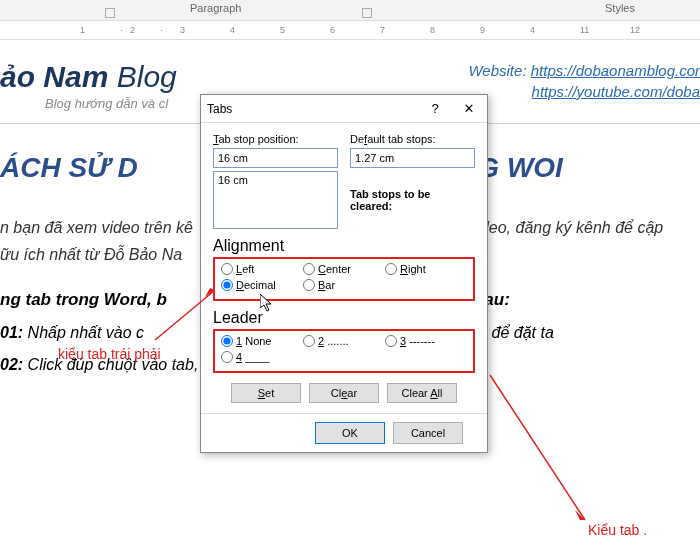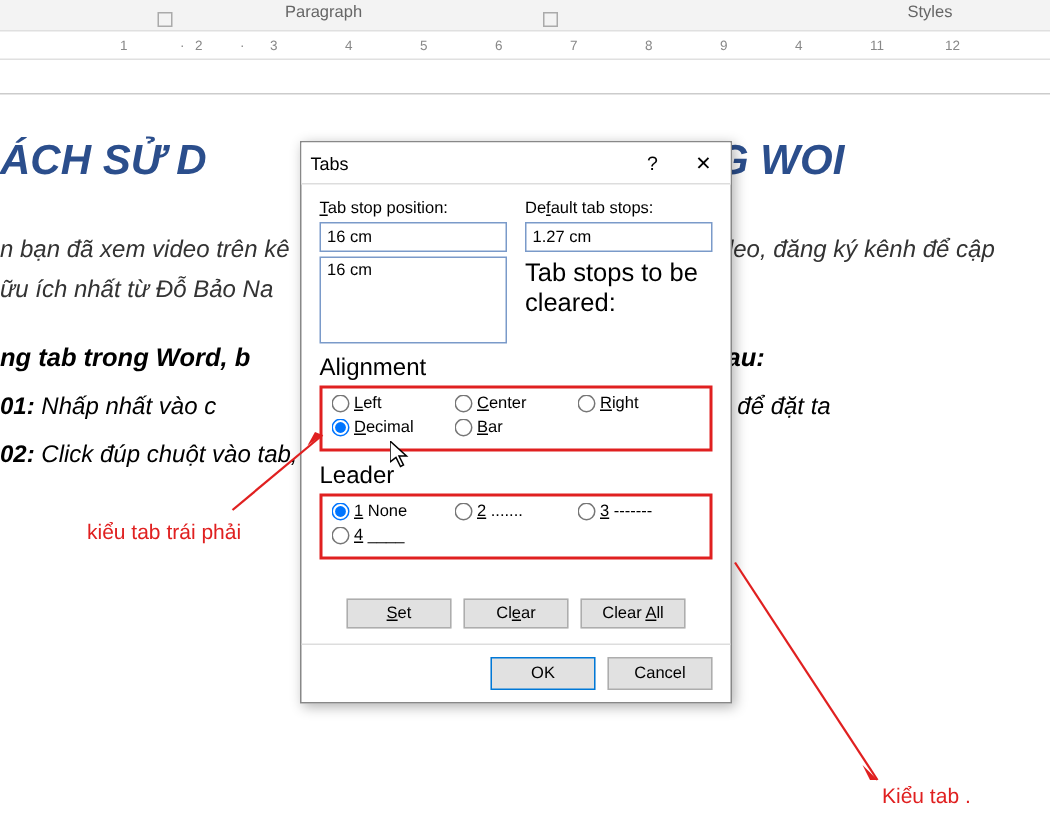--- a/index.html
+++ b/index.html
@@ -33,23 +33,23 @@
 .col { flex: 1; }
 .lbl { font-size: 11px; margin-bottom: 3px; display: block; }
 .lbl u { text-decoration: underline; }
 .inp { width: 100%; border: 1px solid #7a9ac9; height: 20px; font-size: 11px; padding: 0 4px; }
 .listbox { width: 100%; height: 58px; border: 1px solid #7a9ac9; margin-top: 3px; font-size: 11px; padding: 2px 4px; }
 .grp-label { font-size: 16px; margin-top: 8px; padding-bottom: 2px; }
 .redbox { border: 2px solid #e02020; padding: 4px 6px; }
 .radio-row { display: flex; gap: 0; margin-bottom: 4px; }
 .radio-row label { flex: 1; font-size: 11px; display: flex; gap: 3px; cursor: pointer; }
 .radio-row input[type=radio] { width: 12px; height: 12px; }
-.btn-row { display: flex; gap: 8px; justify-content: center; margin-top: 26px; }
+.btn-row { display: flex; gap: 8px; justify-content: center; margin-top: 10px; }
 .btn-row button { font-size: 11px; padding: 3px 0; width: 70px; background: #e1e1e1; border: 1px solid #adadad; cursor: pointer; }
-.dlg-foot { border-top: 1px solid #ddd; padding: 8px 12px; display: flex; gap: 8px; justify-content: flex-end; }
+.dlg-foot { border-top: 1px solid #ddd; padding: 8px 24px; display: flex; gap: 8px; justify-content: flex-end; }
 .dlg-foot button { width: 70px; font-size: 11px; padding: 4px 0; background: #e1e1e1; border: 1px solid #adadad; cursor: pointer; }
 .dlg-foot button.ok { background: #e1e1e1; border: 1px solid #0078d7; }
 .cursor-arrow { position: absolute; left: 260px; top: 294px; z-index: 20; }
 .annot { position: absolute; color: #e02020; font-size: 14px; z-index: 15; font-style: normal; }
 .annot1 { left: 58px; top: 346px; }
 .annot2 { left: 588px; top: 522px; }
 .arrow-svg { position: absolute; z-index: 14; }
 </style>
 </head>
 <body>
@@ -72,20 +72,30 @@
     <span style="left:330px">6</span>
     <span style="left:380px">7</span>
     <span style="left:430px">8</span>
     <span style="left:480px">9</span>
     <span style="left:530px">4</span>
     <span style="left:580px">11</span>
     <span style="left:630px">12</span>
 </div>
 
 <div class="doc">
+  <div style="display:flex; justify-content:space-between; align-items:flex-start;">
+    <div class="blog-head" style="border:none;">
+      <div class="blog-title"><span>ảo Nam </span><span class="thin">Blog</span></div>
+      <div class="blog-sub">Blog hướng dẫn và cl</div>
+    </div>
+    <div class="links">
+      <div><span>Website: </span><a>https://dobaonamblog.cor</a></div>
+      <div><a>https://youtube.com/doba</a></div>
+    </div>
+  </div>
   <div style="border-top:1px solid #ccc; margin-top:2px;"></div>
 
   <div class="main-title">
     <span>ÁCH SỬ D</span>
     <span style="display:inline-block; width:282px;"></span>
     <span>ONG WOI</span>
   </div>
 
   <div class="body-text">
     <div>
@@ -133,21 +143,21 @@
   <div class="dlg-body">
     <div class="row2">
       <div class="col">
         <span class="lbl"><u>T</u>ab stop position:</span>
         <input class="inp" value="16 cm" style="">
         <div class="listbox"><span>16 cm</span></div>
       </div>
       <div class="col">
         <span class="lbl">De<u>f</u>ault tab stops:</span>
         <input class="inp" value="1.27 cm" style="">
-        <div style="margin-top:4px; font-size:17px;">Tab stops to be cleared:</div>
+        <div style="margin-top:20px; font-size:11px;font-weight:bold;">Tab stops to be cleared:</div>
       </div>
     </div>
 
     <div class="grp-label">Alignment</div>
     <div class="redbox">
       <div class="radio-row">
         <label>
             <input type="radio" name="al" style="">
             <span><u>L</u>eft</span>
           </label>

